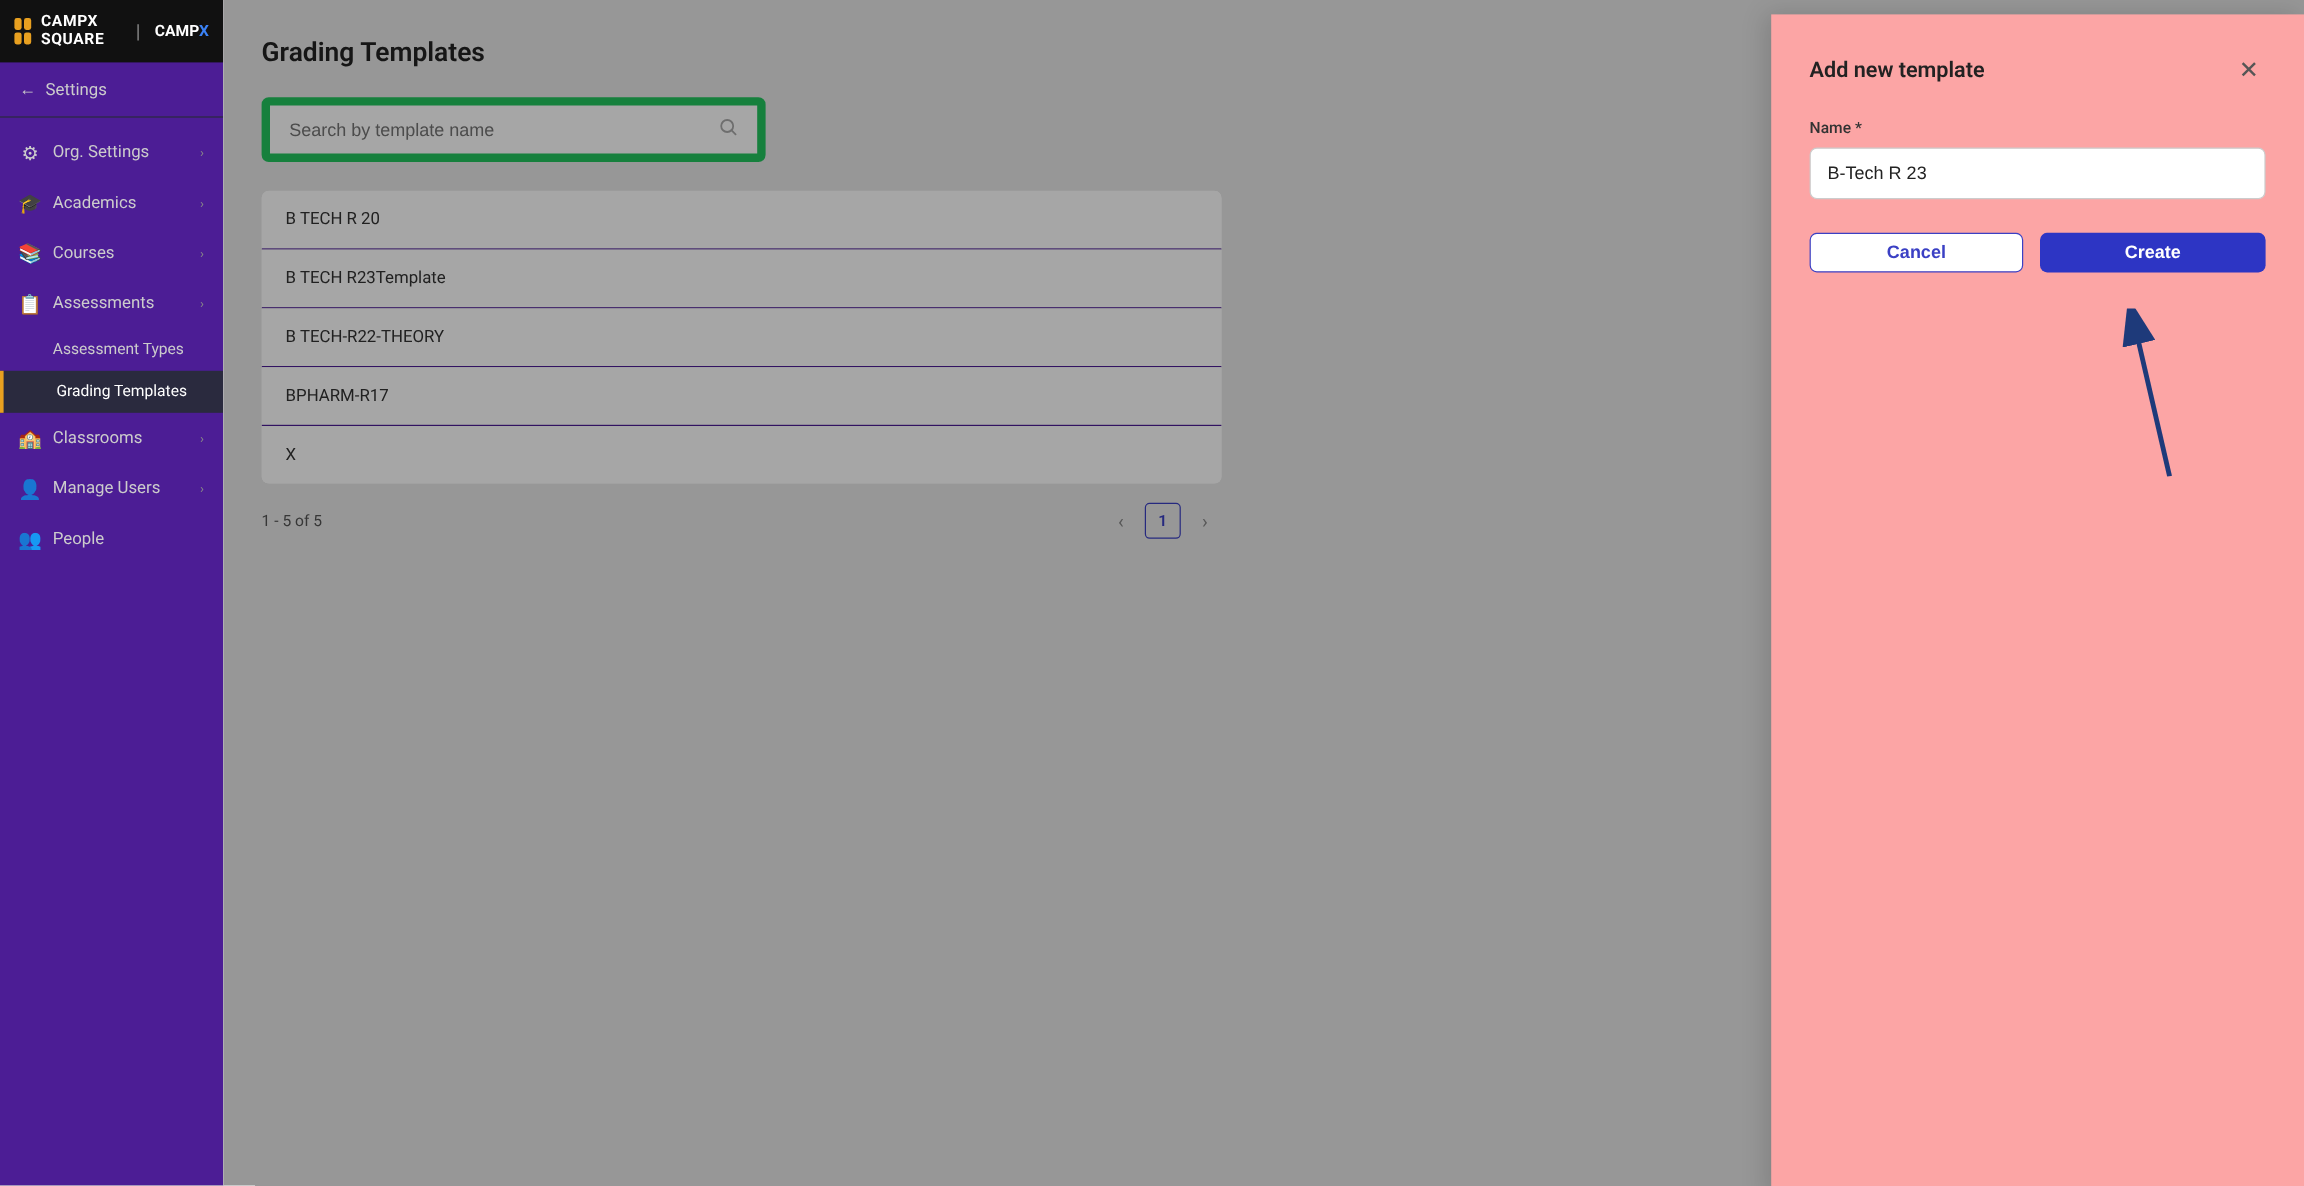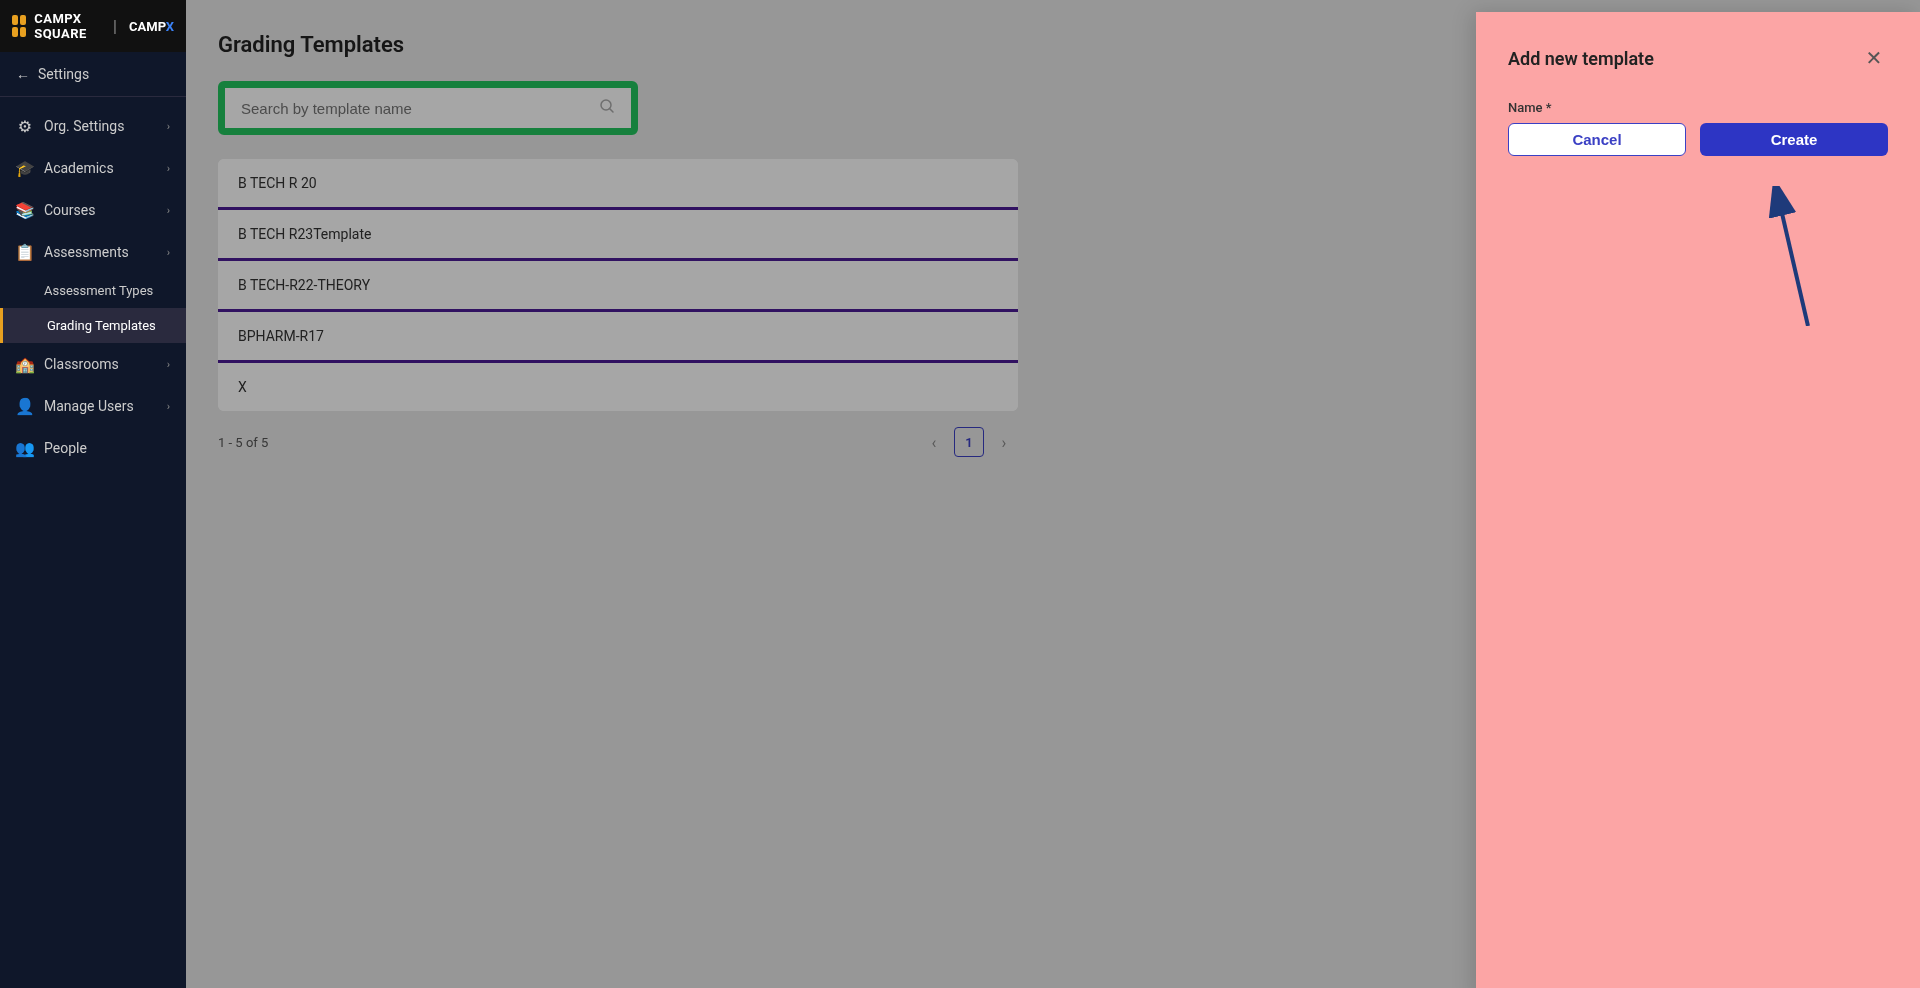--- a/index.html
+++ b/index.html
@@ -1,21 +1,21 @@
 <!DOCTYPE html>
 <html><head>
   <meta charset="utf-8">
   <style>
     * { box-sizing: border-box; margin: 0; padding: 0; }
     body { font-family: -apple-system, BlinkMacSystemFont, 'Segoe UI', Roboto, sans-serif; background: #f0f0f0; display: flex; width: 1920px; height: 988px; overflow: hidden; }
 
     
     .sidebar {
       width: 186px;
-      background: #0f172a;
+      background: #4c1d95;
       color: #fff;
       display: flex;
       flex-direction: column;
       flex-shrink: 0;
       height: 988px;
     }
     .sidebar-header {
       display: flex;
       align-items: center;
       padding: 16px 12px;
@@ -181,21 +181,21 @@
       background: #f5f5f5;
       border-bottom: 1px solid #e0e0e0;
       font-weight: 600;
       font-size: 14px;
       color: #333;
     }
     .table-row {
       display: flex;
       align-items: center;
       padding: 16px 20px;
-      border-bottom: 3px solid #4c1d95;
+      border-bottom: 1px solid #4c1d95;
       background: #fff;
       font-size: 14px;
       color: #333;
     }
     .table-row:last-child { border-bottom: none; }
 
     
     .pagination {
       display: flex;
       align-items: center;
@@ -473,20 +473,21 @@
 <div class="modal-panel">
   <div class="modal-header">
     <span class="modal-title">Add new template</span>
     <div class="modal-close">✕</div>
   </div>
 
   <label class="modal-field-label">
     <span>Name</span>
     <span class="required">*</span>
   </label>
+  <input class="modal-input" type="text" value="B-Tech R 23" style="">
 
   <div class="modal-actions">
     <button class="btn-cancel">Cancel</button>
     <button class="btn-create">Create</button>
   </div>
 
   <div class="arrow-annotation">
     <svg class="arrow-svg" viewBox="0 0 80 140" xmlns="http://www.w3.org/2000/svg">
       <defs>
         <marker id="arrowhead" markerWidth="10" markerHeight="7" refX="5" refY="3.5" orient="auto">

